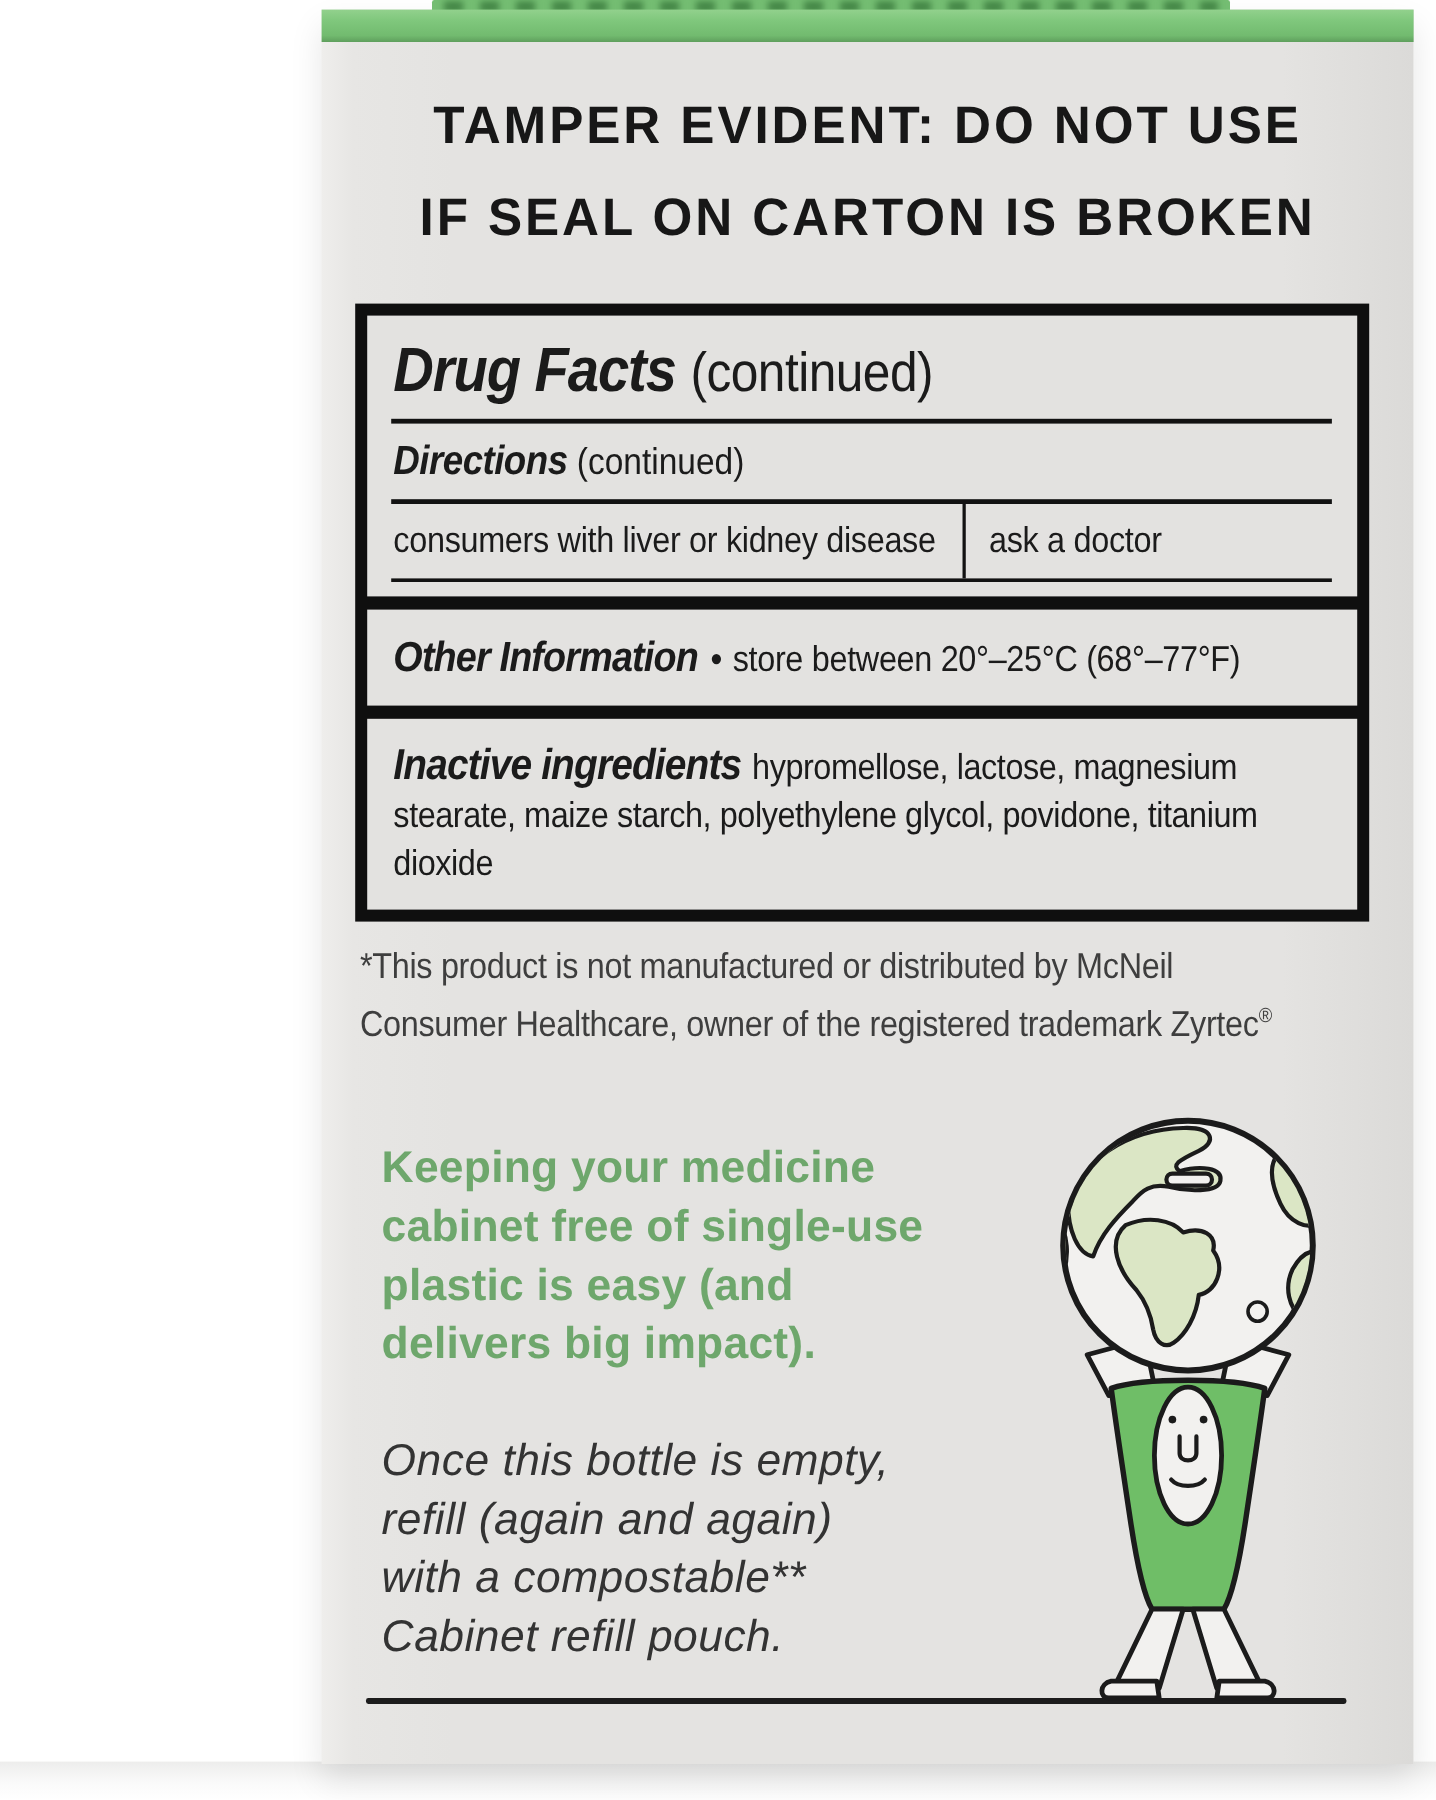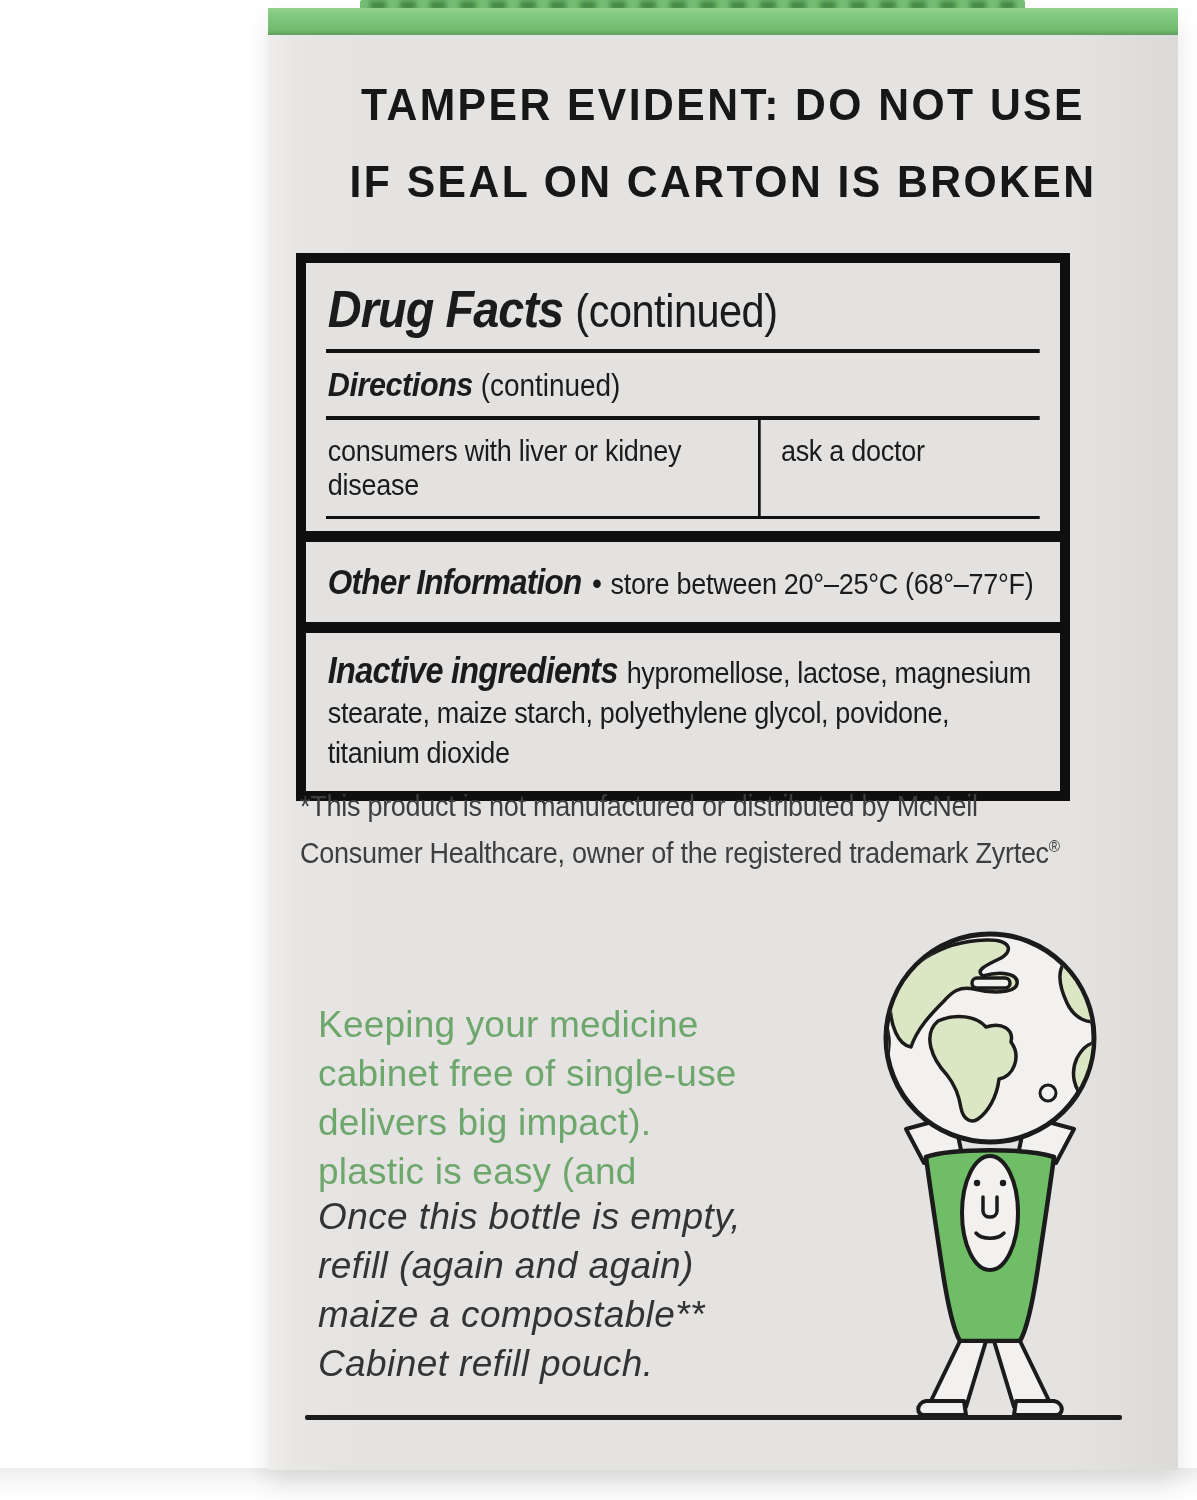--- a/index.html
+++ b/index.html
@@ -34,21 +34,21 @@
     background:linear-gradient(180deg,#92d18d 0%,#7fc77c 35%,#72bb6f 80%,#5f9f5d 100%);
   }
   .tamper {
     position:absolute; left:15px; top:58px; width:880px;
     text-align:center; font-weight:bold; font-size:44px; line-height:77px;
     letter-spacing:2.5px; color:#171717; white-space:nowrap;
     transform:scaleX(0.97); transform-origin:50% 0;
   }
   
   .df-box {
-    position:absolute; left:28px; top:245px; width:774px;
+    position:absolute; left:28px; top:245px; width:845px;
     background:#0f0f0f; padding:10px;
     display:flex; flex-direction:column; gap:11px;
   }
   .df-section { background:#e3e2e0; padding:12px 20px; }
   .squish { transform:scaleX(0.90); transform-origin:0 0; width:111%; }
   .df-title { font-size:52px; padding:4px 0 10px 2px; border-bottom:4px solid #121212; letter-spacing:-1px; }
   .df-title .bi { font-weight:bold; font-style:italic; }
   .df-title .suffix { font-weight:normal; font-size:46px; letter-spacing:-0.5px; }
   .df-sub { font-size:31px; padding:12px 0 12px 2px; border-bottom:4px solid #121212; }
   .df-sub .bi { font-weight:bold; font-style:italic; font-size:34px; letter-spacing:-0.5px; }
@@ -67,22 +67,22 @@
   .df-phone { font-weight:bold; font-size:33px; letter-spacing:0.5px; padding:0 0 6px 2px; }
   
   .disclaimer {
     position:absolute; left:32px; top:777px; width:860px;
     font-size:30px; line-height:41px; color:#3e3e3e; letter-spacing:-0.3px;
     white-space:nowrap;
   }
   .disclaimer sup { font-size:17px; }
   
   .eco-green {
-    position:absolute; left:50px; top:992px;
-    color:#6ea76c; font-size:37px; line-height:49px; font-weight:normal;
+    position:absolute; left:50px; top:940px;
+    color:#6ea76c; font-size:37px; line-height:49px; font-weight:bold;
     letter-spacing:0.2px; white-space:nowrap;
   }
   .eco-black {
     position:absolute; left:50px; top:1184px;
     color:#333333; font-size:37px; line-height:49px;
     letter-spacing:0.4px; white-space:nowrap;font-style:italic;
   }
   .ground-line {
     position:absolute; left:37px; top:1407px; width:817px; height:5px;
     background:#1c1c1c; border-radius:2px;
@@ -147,28 +147,28 @@
   <p class="disclaimer">
     <span class="squish" style="display:inline-block">
       <span>*This product is not manufactured or distributed by McNeil</span><br>
       <span>Consumer Healthcare, owner of the registered trademark Zyrtec</span><sup>®</sup>
     </span>
   </p>
 
   <div class="eco-green">
     <div>Keeping your medicine</div>
     <div>cabinet free of single-use</div>
+    <div>plastic is easy (and</div>
     <div>delivers big impact).</div>
-    <div>plastic is easy (and</div>
   </div>
 
   <div class="eco-black">
     <div>Once this bottle is empty,</div>
     <div>refill (again and again)</div>
-    <div>maize a compostable**</div>
+    <div>with a compostable**</div>
     <div>Cabinet refill pouch.</div>
   </div>
 
   <div class="ground-line"></div>
 
   <svg class="illus" viewBox="0 0 260 500">
 
     <g>
       <path d="M64,238 L46,204 L94,191 L102,230 Z" fill="#f2f1ef" stroke="#1b1b1b" stroke-width="4" stroke-linejoin="round"></path>
       <path d="M196,238 L214,204 L166,191 L158,230 Z" fill="#f2f1ef" stroke="#1b1b1b" stroke-width="4" stroke-linejoin="round"></path>

